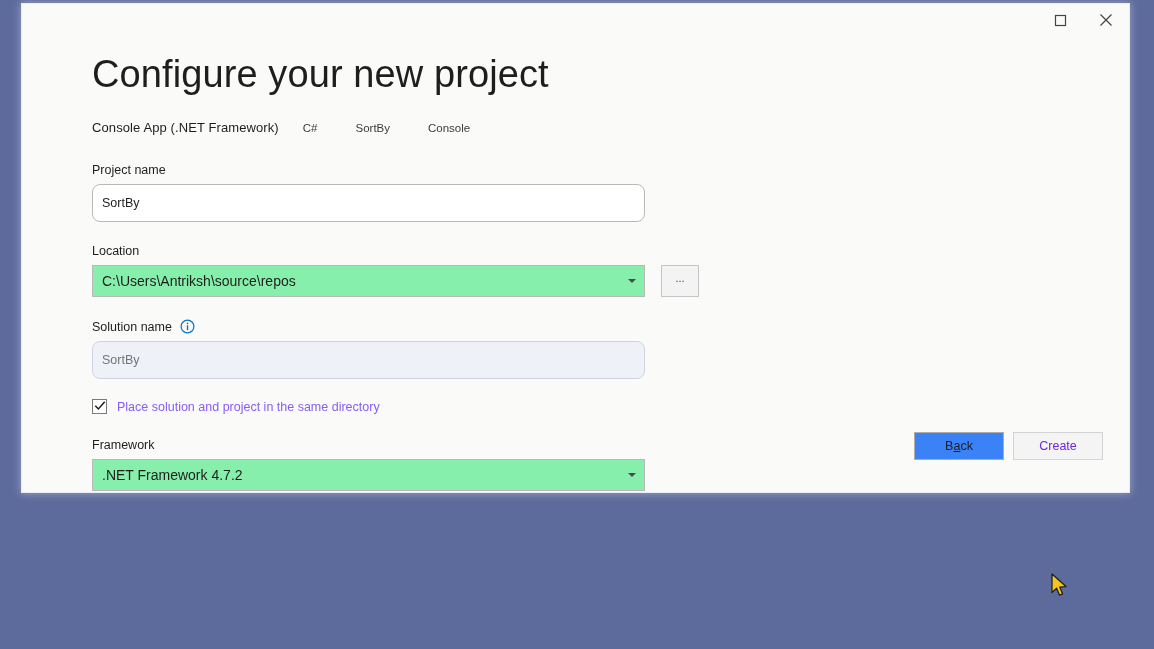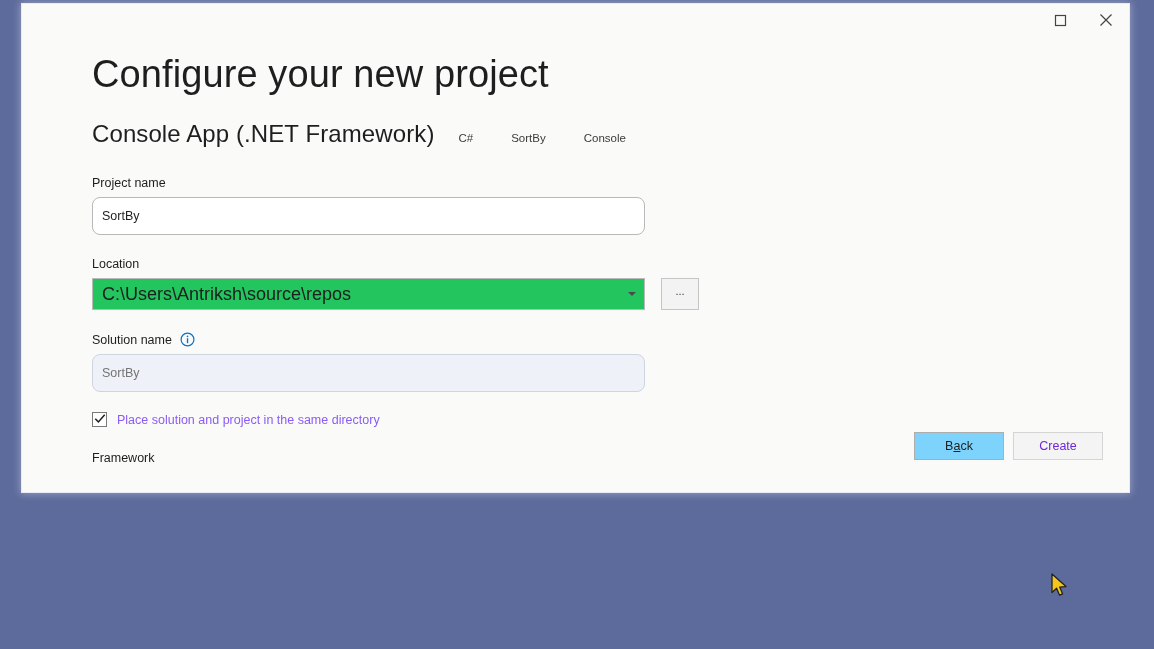--- a/index.html
+++ b/index.html
@@ -66,21 +66,21 @@
     padding-top: 2px;
     line-height: 52px;
   }
 
   .subtitle-row {
     display: flex;
     align-items: baseline;
     margin-top: 20px;
   }
   .template-name {
-    font-size: 24px;
+    font-size: 13px;
     color: #1e1e1e;
     font-weight: 400;
     letter-spacing: 0.1px;
   }
   .tags {
     display: flex;
     align-items: baseline;
     margin-left: 24px;
   }
   .tag {
@@ -122,22 +122,22 @@
 
   .combo-wrap {
     position: relative;
     width: 553px;
     height: 32px;
   }
   .combo {
     width: 553px;
     height: 32px;
     border: 1px solid #b9b9b9;
-    background: #22c55e;
-    font-size: 18px;
+    background: #86efac;
+    font-size: 14px;
     color: #1e1e1e;
     padding: 0 26px 0 9px;
     display: flex;
     align-items: center;
     cursor: default;
     user-select: none;
   }
   .combo-arrow {
     position: absolute;
     right: 9px;
@@ -207,21 +207,21 @@
     bottom: 32px;
     display: flex;
     align-items: center;
   }
   .btn {
     width: 90px;
     height: 28px;
     font-size: 12.5px;
     font-family: "Liberation Sans", sans-serif;
     border: 1px solid #adadad;
-    background: #7dd3fc;
+    background: #3b82f6;
     color: #1e1e1e;
     cursor: default;
     display: flex;
     align-items: center;
     justify-content: center;
     border-radius: 0;
   }
   .btn + .btn { margin-left: 9px; }
   .btn.disabled {
     color: #6d28d9;
@@ -309,20 +309,24 @@
           <svg width="12" height="12" viewBox="0 0 12 12">
             <path d="M1.8 6.2 L4.4 9 L10.2 2.4" stroke="#1e1e1e" stroke-width="1.5" fill="none" stroke-linecap="square"></path>
           </svg>
         </span>
       </span>
       <span class="check-label">Place solution and project in the same directory</span>
     </div>
 
     <div class="field-group" style="margin-top:24px;">
       <div class="field-label">Framework</div>
+      <div class="combo-wrap">
+        <div class="combo">.NET Framework 4.7.2</div>
+        <span class="combo-arrow"></span>
+      </div>
     </div>
 
   </div>
 
   <div class="footer">
     <div class="btn">
       <span>B<u>a</u>ck</span>
     </div>
     <div class="btn disabled">Create</div>
   </div>

